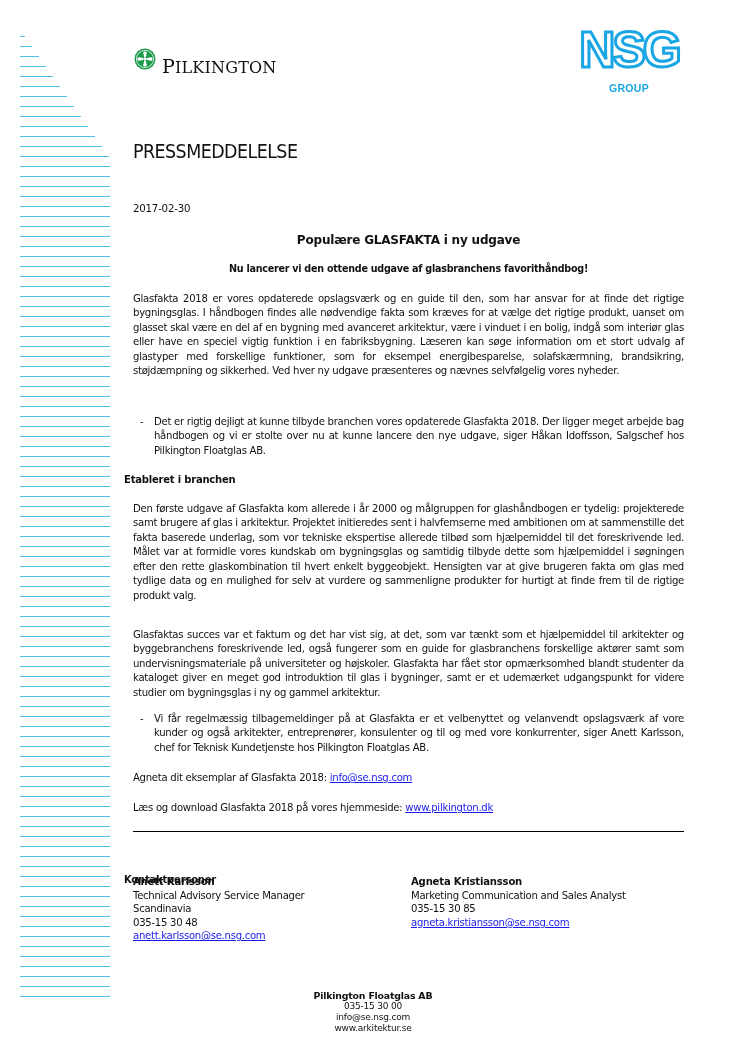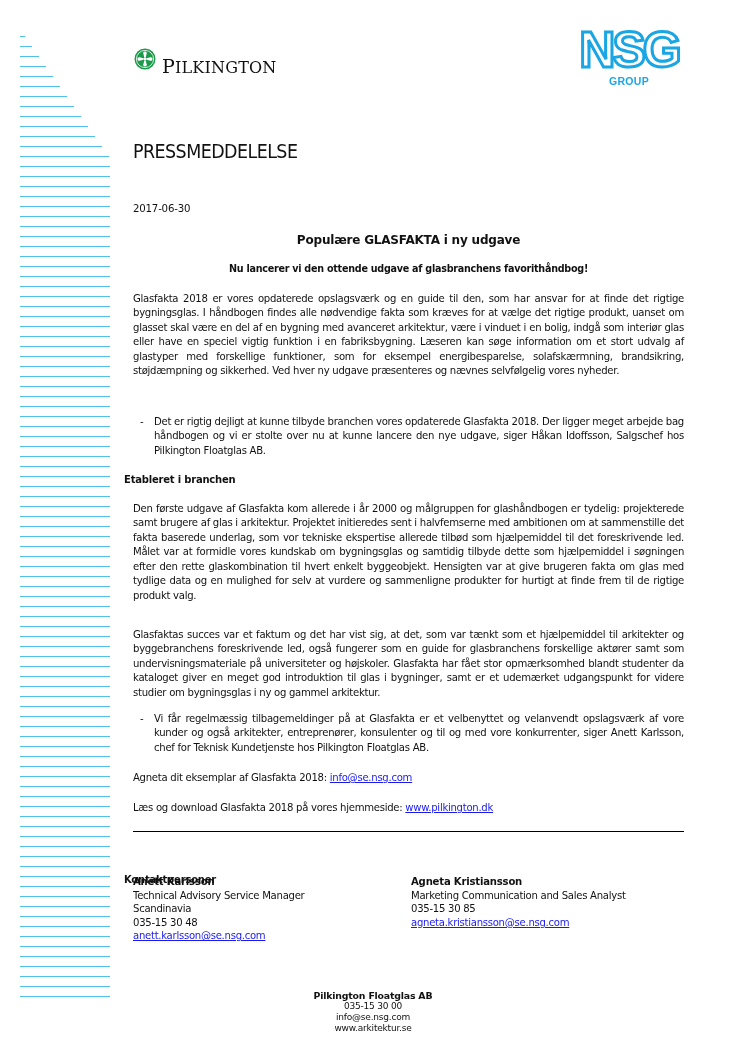--- a/index.html
+++ b/index.html
@@ -8,21 +8,21 @@
     .side-lines { position: absolute; left: 20px; top: 0; width: 92px; height: 1056px; }
     .side-line { position: absolute; left: 0; height: 1px; background: #4fc1ea; }
     .logo-pilk { position: absolute; left: 134px; top: 41px; display: flex; align-items: center; }
     .logo-pilk .mark { width: 22px; height: 22px; margin-right: 6px; }
     .logo-pilk .word { font-family: "DejaVu Serif", serif; font-size: 16px; letter-spacing: 0.2px; color: #111; margin-top: 14px; }
     .logo-pilk .word .big { font-size: 19px; }
     .logo-nsg { position: absolute; left: 573px; top: 27px; width: 112px; text-align: center; }
     .logo-nsg .nsg { font-family: "Liberation Sans", sans-serif; font-weight: bold; font-size: 50px;
                      line-height: 46px; color: #fff; -webkit-text-stroke: 3px #1aa6e4; letter-spacing: -3px; }
     .logo-nsg .group { font-family: "Liberation Sans", sans-serif; font-weight: bold; font-size: 10.5px;
-                       color: #1aa6e4; margin-top: 2px; letter-spacing: 0.3px; }
+                       color: #1aa6e4; margin-top: 9px; letter-spacing: 0.3px; }
     .press { position: absolute; left: 133px; top: 140px; font-size: 19px; letter-spacing: -0.6px;
              font-family: "DejaVu Sans", sans-serif; color: #111; transform: scaleX(0.92); transform-origin: left; }
     .date { position: absolute; left: 133px; top: 203px; font-size: 10.2px; letter-spacing: -0.2px; }
     .title { position: absolute; left: 133px; top: 233px; width: 551px; text-align: center; font-weight: bold;
              font-size: 12px; letter-spacing: -0.2px; }
     .subtitle { position: absolute; left: 133px; top: 263px; width: 551px; text-align: center; font-weight: bold;
                 font-size: 9.6px; letter-spacing: -0.25px; }
     .para { position: absolute; left: 133px; width: 551px; font-size: 10.1px; line-height: 14.45px;
             text-align: justify; letter-spacing: -0.28px; text-align-last: left; }
     .quote { position: absolute; left: 140px; width: 544px; font-size: 10.1px; line-height: 14.45px;
@@ -157,21 +157,21 @@
   <span class="word"><span class="big">P</span><span>ILKINGTON</span></span>
 </div>
 
 <div class="logo-nsg">
   <div class="nsg">NSG</div>
   <div class="group">GROUP</div>
 </div>
 
 <div class="press">PRESSMEDDELELSE</div>
 
-<div class="date">2017-06-30</div>
+<div class="date">2017-02-30</div>
 <div class="title">Populære GLASFAKTA i ny udgave</div>
 <div class="subtitle">Nu lancerer vi den ottende udgave af glasbranchens favorithåndbog!</div>
 
 <div class="para" style="top:292px;">Glasfakta 2018 er vores opdaterede opslagsværk og en guide til den, som har ansvar for at finde det rigtige bygningsglas. I håndbogen findes alle nødvendige fakta som kræves for at vælge det rigtige produkt, uanset om glasset skal være en del af en bygning med avanceret arkitektur, være i vinduet i en bolig, indgå som interiør glas eller have en speciel vigtig funktion i en fabriksbygning. Læseren kan søge information om et stort udvalg af glastyper med forskellige funktioner, som for eksempel energibesparelse, solafskærmning, brandsikring, støjdæmpning og sikkerhed. Ved hver ny udgave præsenteres og nævnes selvfølgelig vores nyheder.</div>
 
 <div class="quote" style="top:415px;">
   <span class="dash">-</span>
   <span class="qt">Det er rigtig dejligt at kunne tilbyde branchen vores opdaterede Glasfakta 2018. Der ligger meget arbejde bag håndbogen og vi er stolte over nu at kunne lancere den nye udgave, siger Håkan Idoffsson, Salgschef hos Pilkington Floatglas AB.</span>
 </div>
 

